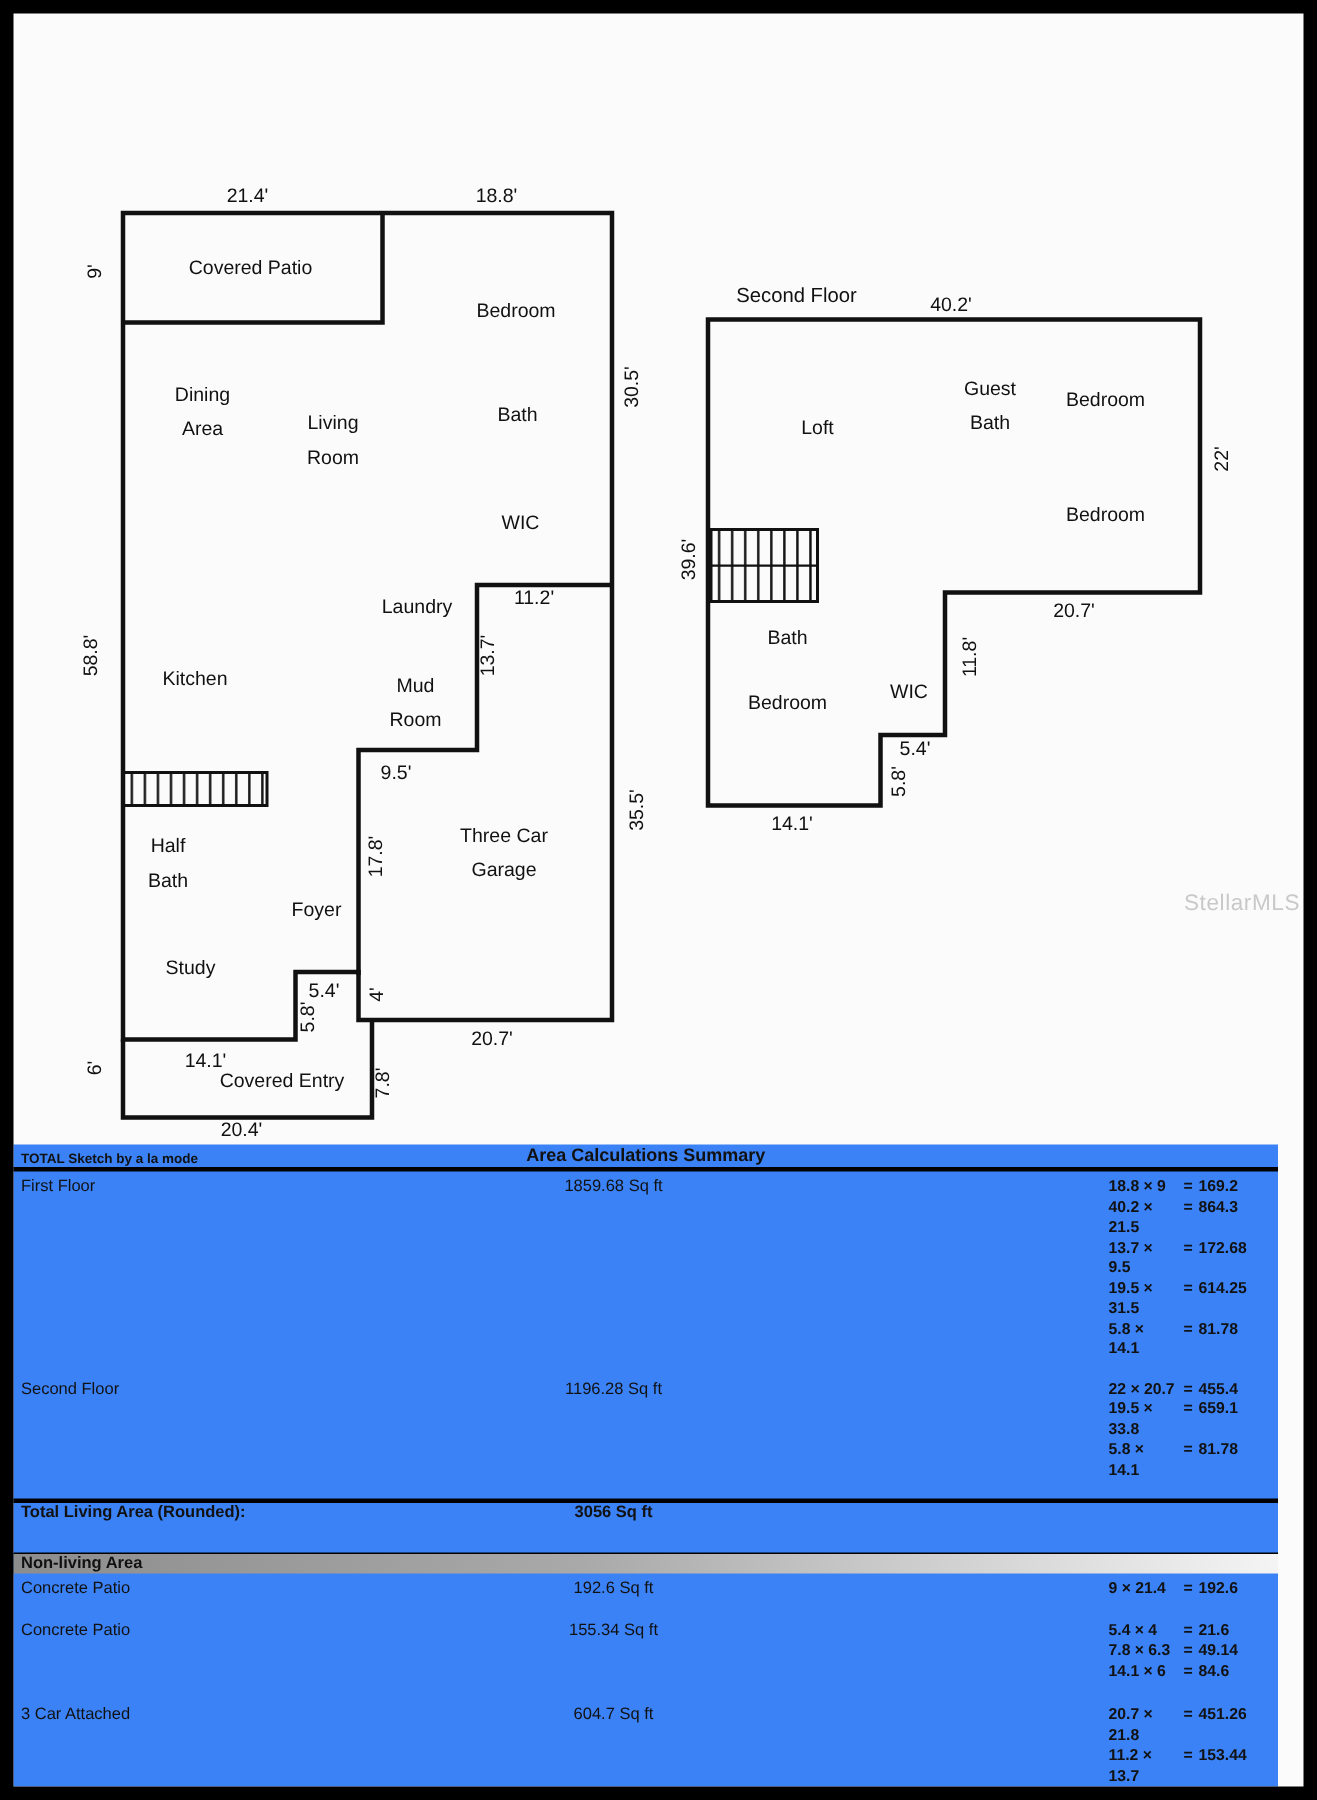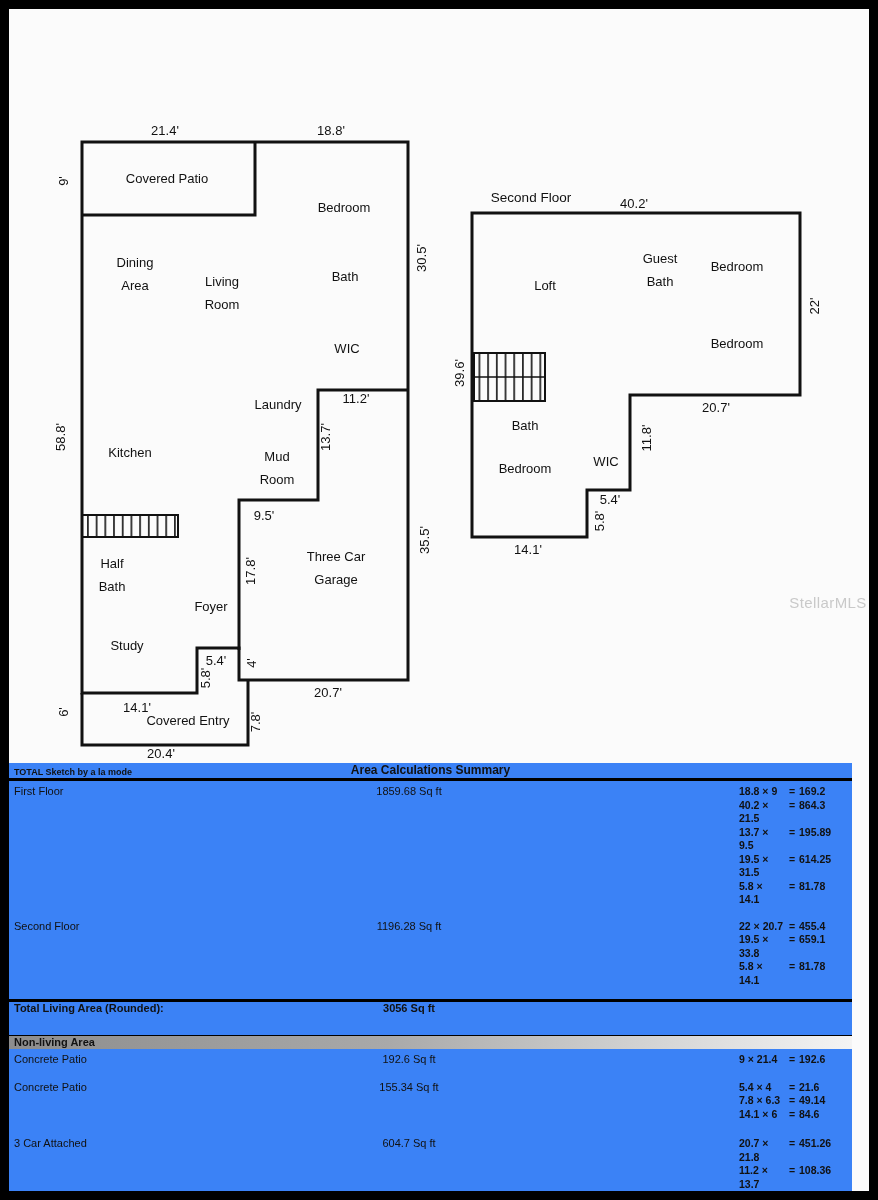--- a/index.html
+++ b/index.html
@@ -146,21 +146,21 @@
               <span class="val">169.2</span>
             </div>
           <div class="calc">
               <span>40.2 × 21.5</span>
               <span class="eq">=</span>
               <span class="val">864.3</span>
             </div>
           <div class="calc">
               <span>13.7 × 9.5</span>
               <span class="eq">=</span>
-              <span class="val">195.89</span>
+              <span class="val">172.68</span>
             </div>
           <div class="calc">
               <span>19.5 × 31.5</span>
               <span class="eq">=</span>
               <span class="val">614.25</span>
             </div>
           <div class="calc">
               <span>5.8 × 14.1</span>
               <span class="eq">=</span>
               <span class="val">81.78</span>
@@ -240,18 +240,18 @@
       <span class="rarea">604.7 Sq ft</span>
       <div class="calcs">
         <div class="calc">
             <span>20.7 × 21.8</span>
             <span class="eq">=</span>
             <span class="val">451.26</span>
           </div>
         <div class="calc">
             <span>11.2 × 13.7</span>
             <span class="eq">=</span>
-            <span class="val">108.36</span>
+            <span class="val">153.44</span>
           </div>
       </div>
     </div>
   </div>
 </div>
 
 </body></html>

